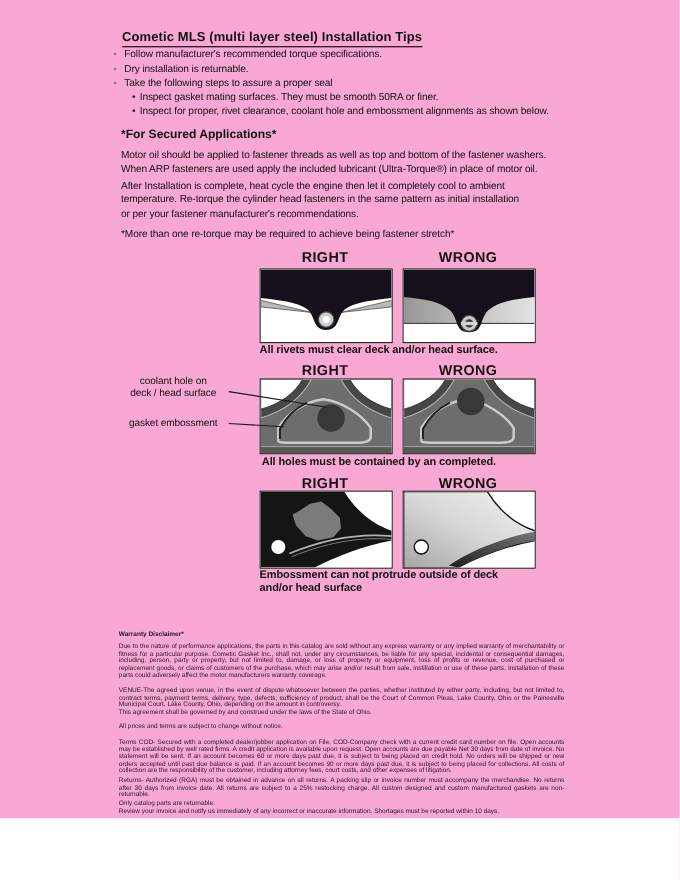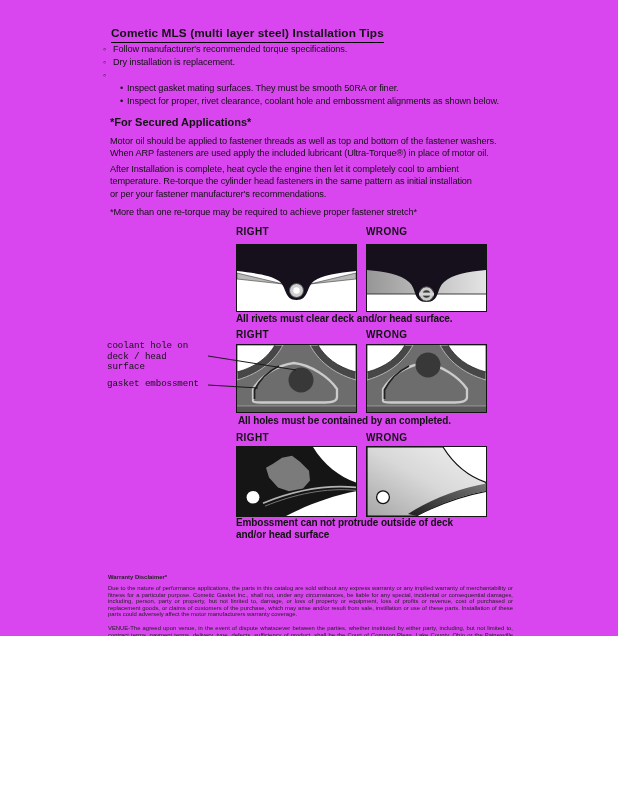--- a/index.html
+++ b/index.html
@@ -1,76 +1,77 @@
 <!DOCTYPE html>
 <html><head>
 <meta charset="utf-8">
 <style>
   html,body { margin:0; padding:0; background:#ffffff; }
   .page {
-    position:relative; width:618px; height:636px; background:#d946ef;
+    position:relative; width:618px; height:744px; background:#f9a8d4;
     font-family:"Liberation Sans", sans-serif; color:#111; overflow:hidden;
   }
   .abs { position:absolute; }
   .title {
     left:111px; top:26px; font-size:11.8px; font-weight:bold; letter-spacing:0.1px;
     border-bottom:1.6px solid #000; padding-bottom:2px; white-space:nowrap;
   }
   .bullets { left:103px; top:43px; font-size:9.2px; line-height:13px; letter-spacing:-0.1px; }
   .brow { display:flex; white-space:nowrap; }
   .brow .bm { width:10px; flex:0 0 10px; }
   .brow.sub { margin-left:17px; }
   .brow.sub .bm { width:7px; flex:0 0 7px; }
   .h2 { left:110px; top:116px; font-size:11px; font-weight:bold; white-space:nowrap; }
   .para { left:110px; font-size:9.2px; line-height:12.3px; letter-spacing:-0.1px; white-space:pre; }
-  .dlabel { width:119px; text-align:left; font-size:10px; font-weight:700; letter-spacing:0.4px; }
+  .dlabel { width:119px; text-align:center; font-size:13px; font-weight:700; letter-spacing:0.4px; }
   .dbox { width:119px; border:1.6px solid #141414; box-sizing:content-box; background:#fff; }
   .dbox svg { display:block; width:100%; height:100%; }
   .cap { font-size:10px; font-weight:bold; letter-spacing:-0.1px; white-space:pre-line; line-height:12px; }
-  .callout { font-size:9.2px; letter-spacing:-0.1px; text-align:left; white-space:pre-line; line-height:10.5px; width:101px;font-family:Liberation Mono, monospace; }
+  .callout { font-size:9.2px; letter-spacing:-0.1px; text-align:center; white-space:pre-line; line-height:10.5px; width:101px; }
   .fine { left:108px; width:405px; font-size:5.9px; line-height:6.6px; letter-spacing:0; color:#222; text-align:justify; white-space:pre-line; }
   .fine.head { font-weight:bold; text-align:left; }
   .footer-code { left:386px; top:761px; font-size:11.5px; color:#222; letter-spacing:0.2px;font-family:Liberation Serif, serif; }
 </style>
 </head>
 <body>
 
 <div class="page">
 
   <div class="abs title">Cometic MLS (multi layer steel) Installation Tips</div>
 
   <div class="abs bullets">
     <div class="brow">
       <span class="bm">◦</span>
       <span>Follow manufacturer's recommended torque specifications.</span>
     </div>
     <div class="brow">
       <span class="bm">◦</span>
-      <span>Dry installation is replacement.</span>
+      <span>Dry installation is returnable.</span>
     </div>
     <div class="brow">
       <span class="bm">◦</span>
+      <span>Take the following steps to assure a proper seal</span>
     </div>
     <div class="brow sub">
       <span class="bm">•</span>
       <span>Inspect gasket mating surfaces.  They must be smooth 50RA or finer.</span>
     </div>
     <div class="brow sub">
       <span class="bm">•</span>
       <span>Inspect for proper, rivet clearance, coolant hole and embossment alignments as shown below.</span>
     </div>
   </div>
 
   <div class="abs h2">*For Secured Applications*</div>
   <div class="abs para" style="top:135px">Motor oil should be applied to fastener threads as well as top and bottom of the fastener washers.
 When ARP fasteners are used apply the included lubricant (Ultra-Torque®) in place of motor oil.</div>
   <div class="abs para" style="top:163px">After Installation is complete, heat cycle the engine then let it completely cool to ambient
 temperature. Re-torque the cylinder head fasteners in the same pattern as initial installation
 or per your fastener manufacturer's recommendations.</div>
-  <div class="abs para" style="top:206px">*More than one re-torque may be required to achieve proper fastener stretch*</div>
+  <div class="abs para" style="top:206px">*More than one re-torque may be required to achieve being fastener stretch*</div>
 
   <div class="abs dlabel" style="left:236px;top:226px">RIGHT</div>
   <div class="abs dlabel" style="left:366px;top:226px">WRONG</div>
 
   <div class="abs dbox" style="left:236px;top:244px;height:66px">
     <svg viewBox="0 0 119 66" preserveAspectRatio="none">
       <rect width="119" height="66" fill="#ffffff"></rect>
       <polygon points="0,28 46,39 0,34" fill="#b9b9b9" stroke="#3a3a3a" stroke-width="0.6"></polygon>
       <polygon points="119,28 73,39 119,34" fill="#b9b9b9" stroke="#3a3a3a" stroke-width="0.6"></polygon>
       <path d="M0,0 H119 V26 C101,28 85,30 77,36 C69,42 72,55 59.5,55 C47,55 50,42 42,36 C34,30 18,28 0,26 Z" fill="#16101c"></path>

